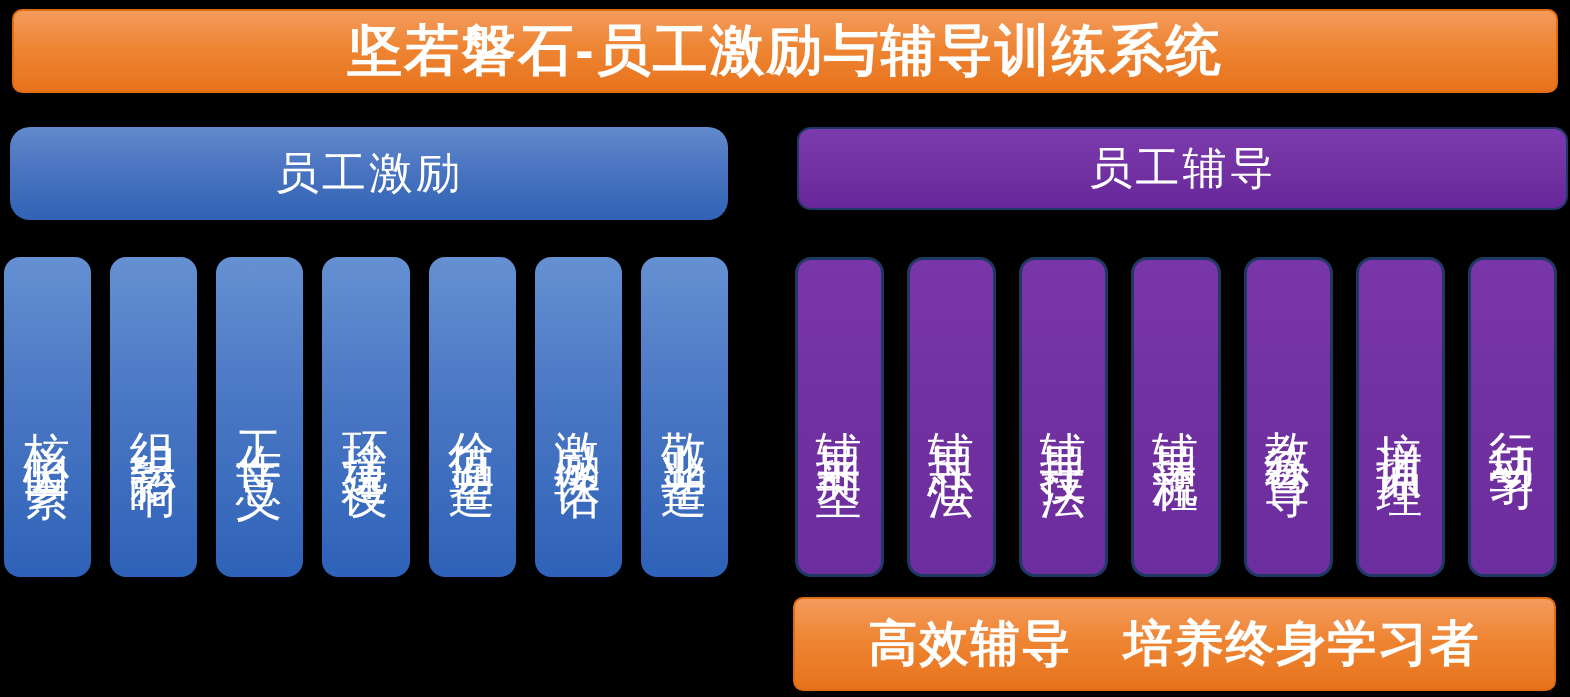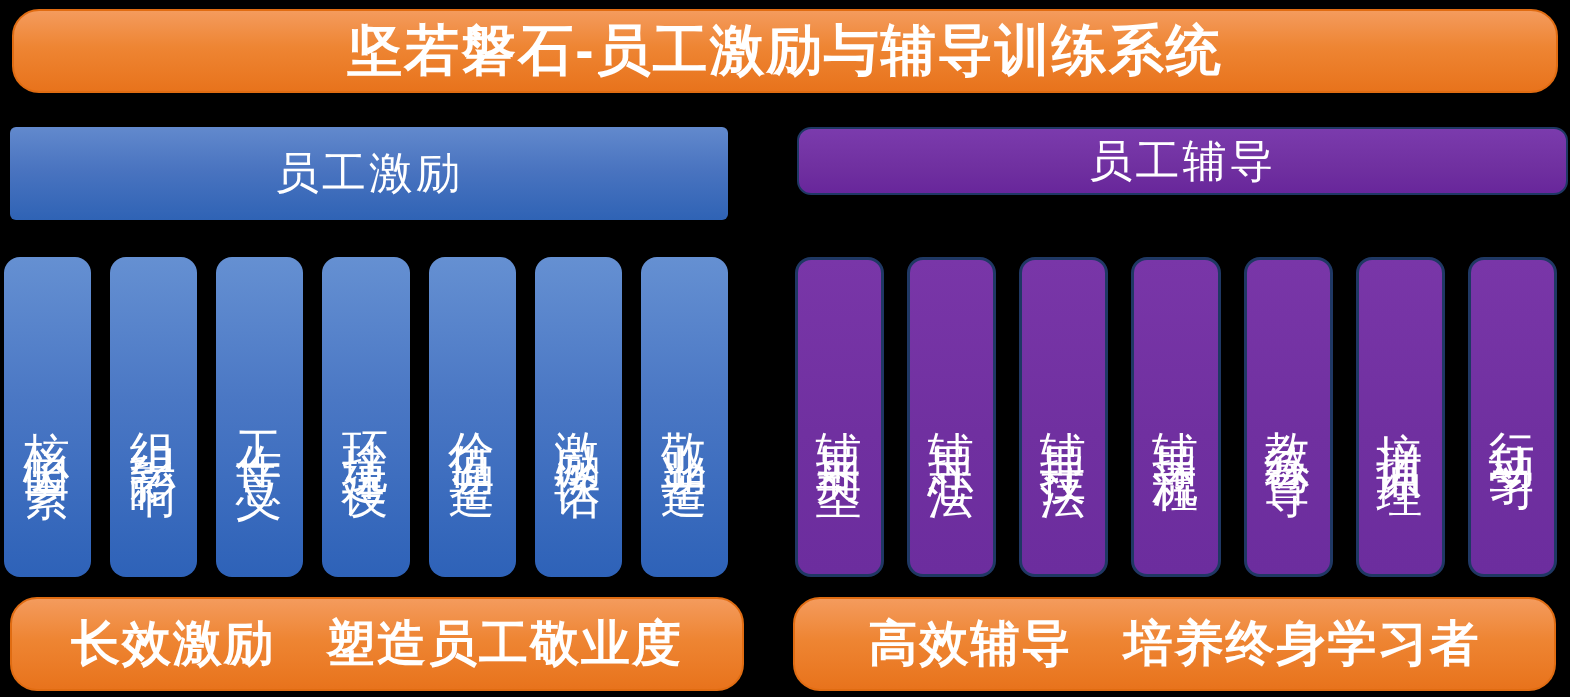--- a/index.html
+++ b/index.html
@@ -22,35 +22,35 @@
     align-items: center;
     justify-content: center;
     box-sizing: border-box;
     color: #ffffff;
     white-space: pre;
   }
   
   .orange {
     background: linear-gradient(180deg, #F49B5D 0%, #EE8533 45%, #E8731C 100%);
     border: 2px solid #E06C12;
-    border-radius: 27px;
+    border-radius: 10px;
   }
   .title-banner {
     left: 12px; top: 9px; width: 1546px; height: 84px;
     font-size: 55px; font-weight: bold; letter-spacing: 2px;
   }
   
   .header-blue {
     left: 10px; top: 127px; width: 718px; height: 93px;
     background: linear-gradient(180deg, #6289CD 0%, #4A74C0 45%, #2F63B5 100%);
-    border-radius: 6px;
+    border-radius: 20px;
     font-size: 44px; letter-spacing: 3px;
   }
   .header-purple {
-    left: 797px; top: 127px; width: 771px; height: 68px;
+    left: 797px; top: 127px; width: 771px; height: 83px;
     background: linear-gradient(180deg, #7B3BAD 0%, #7030A0 60%, #68269B 100%);
     border: 2px solid #1F3864;
     border-radius: 14px;
     font-size: 44px; letter-spacing: 3px;
   }
   
   .cols {
     position: absolute;
     top: 257px;
     height: 320px;
@@ -117,23 +117,20 @@
       <span class="vtext">价值塑造</span>
     </div>
     <div class="col col-blue">
       <span class="vtext">激励谈话</span>
     </div>
     <div class="col col-blue">
       <span class="vtext">敬业塑造</span>
     </div>
   </div>
 
-  <div class="banner orange footer-left">
-    <span>长效激励　塑造员工敬业度</span>
-  </div>
 
   <div class="banner header-purple">
     <span>员工辅导</span>
   </div>
 
   <div class="cols cols-right">
     <div class="col col-purple">
       <span class="vtext">辅导类型</span>
     </div>
     <div class="col col-purple">

